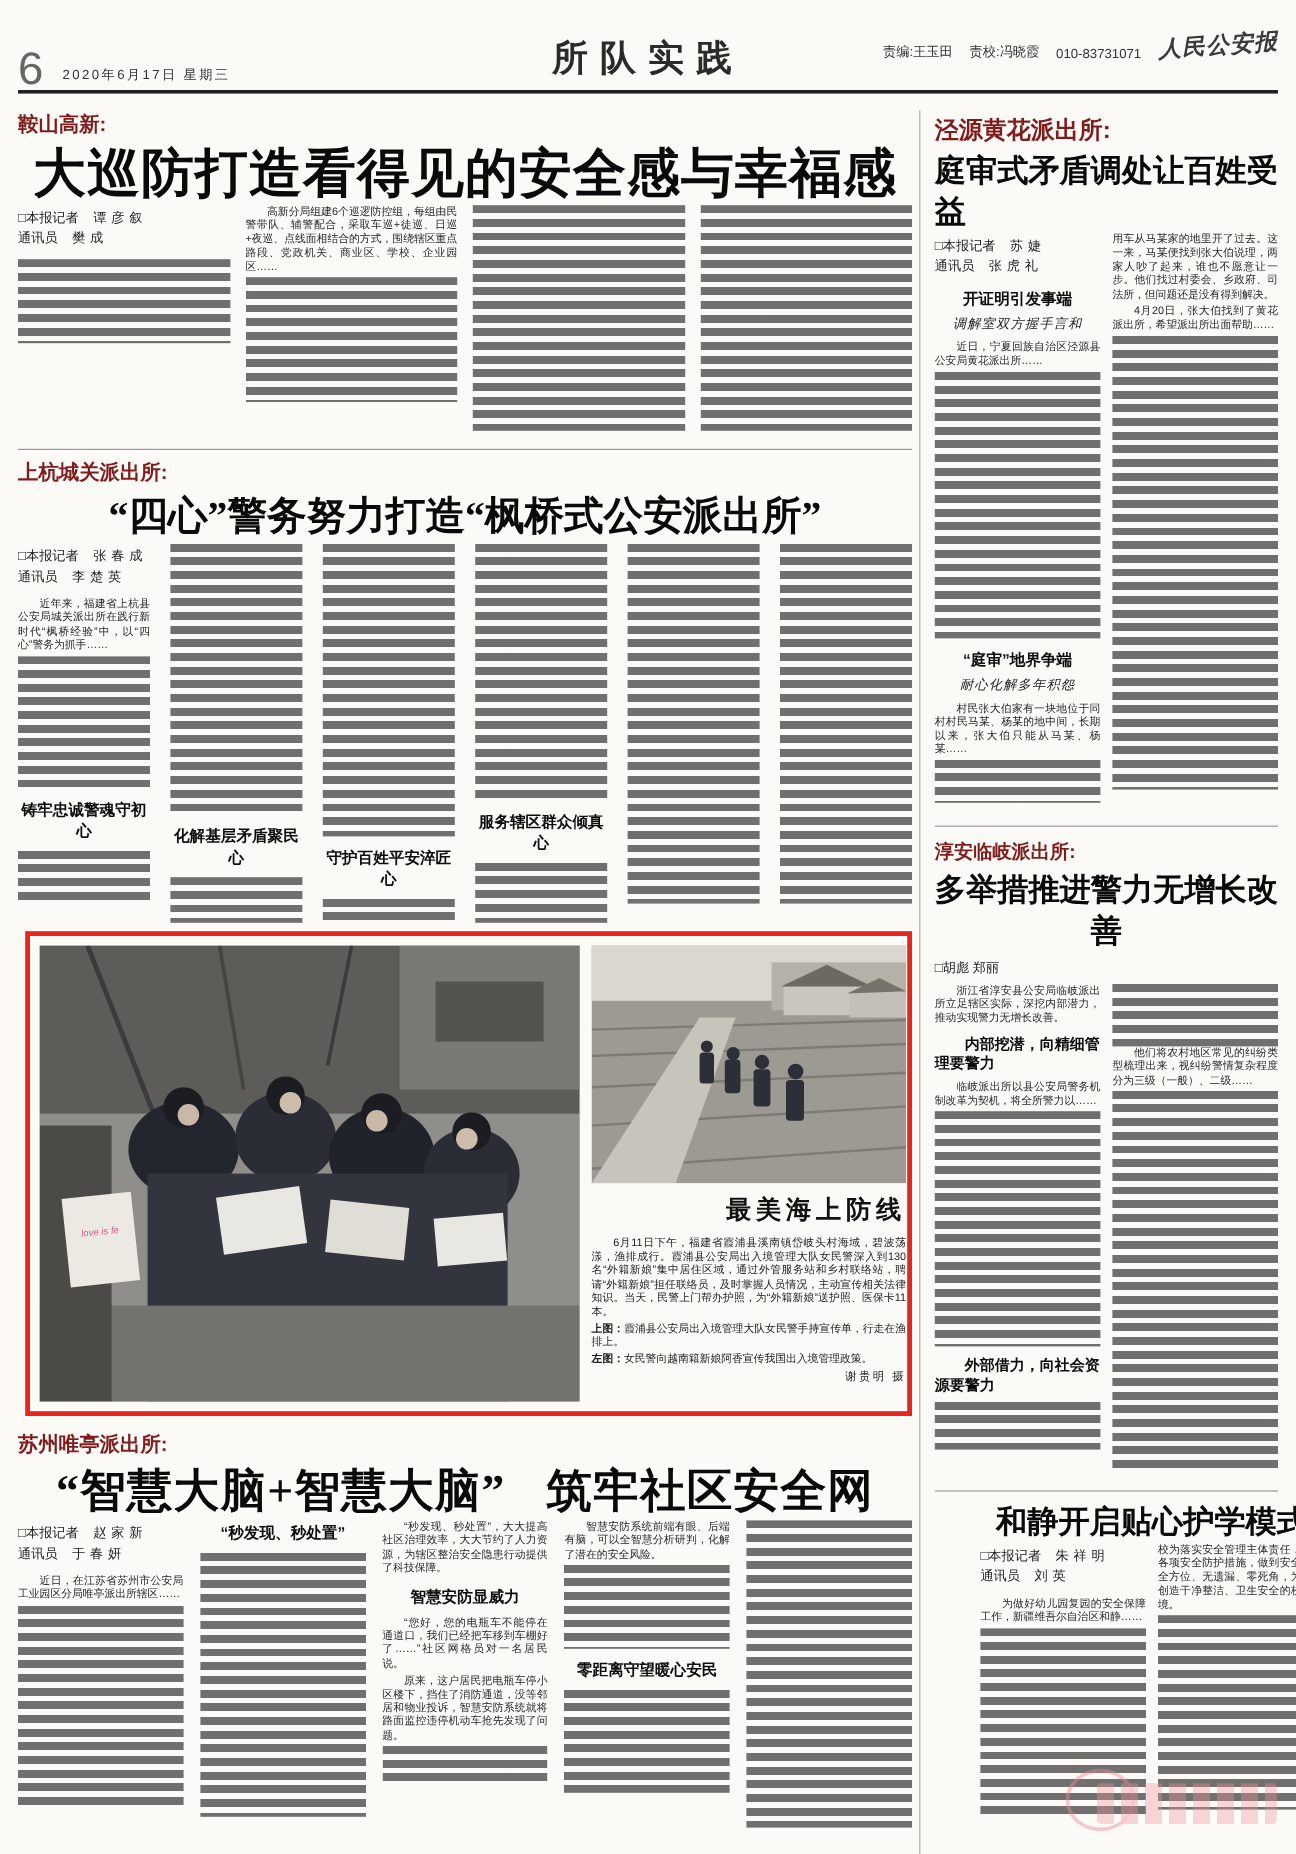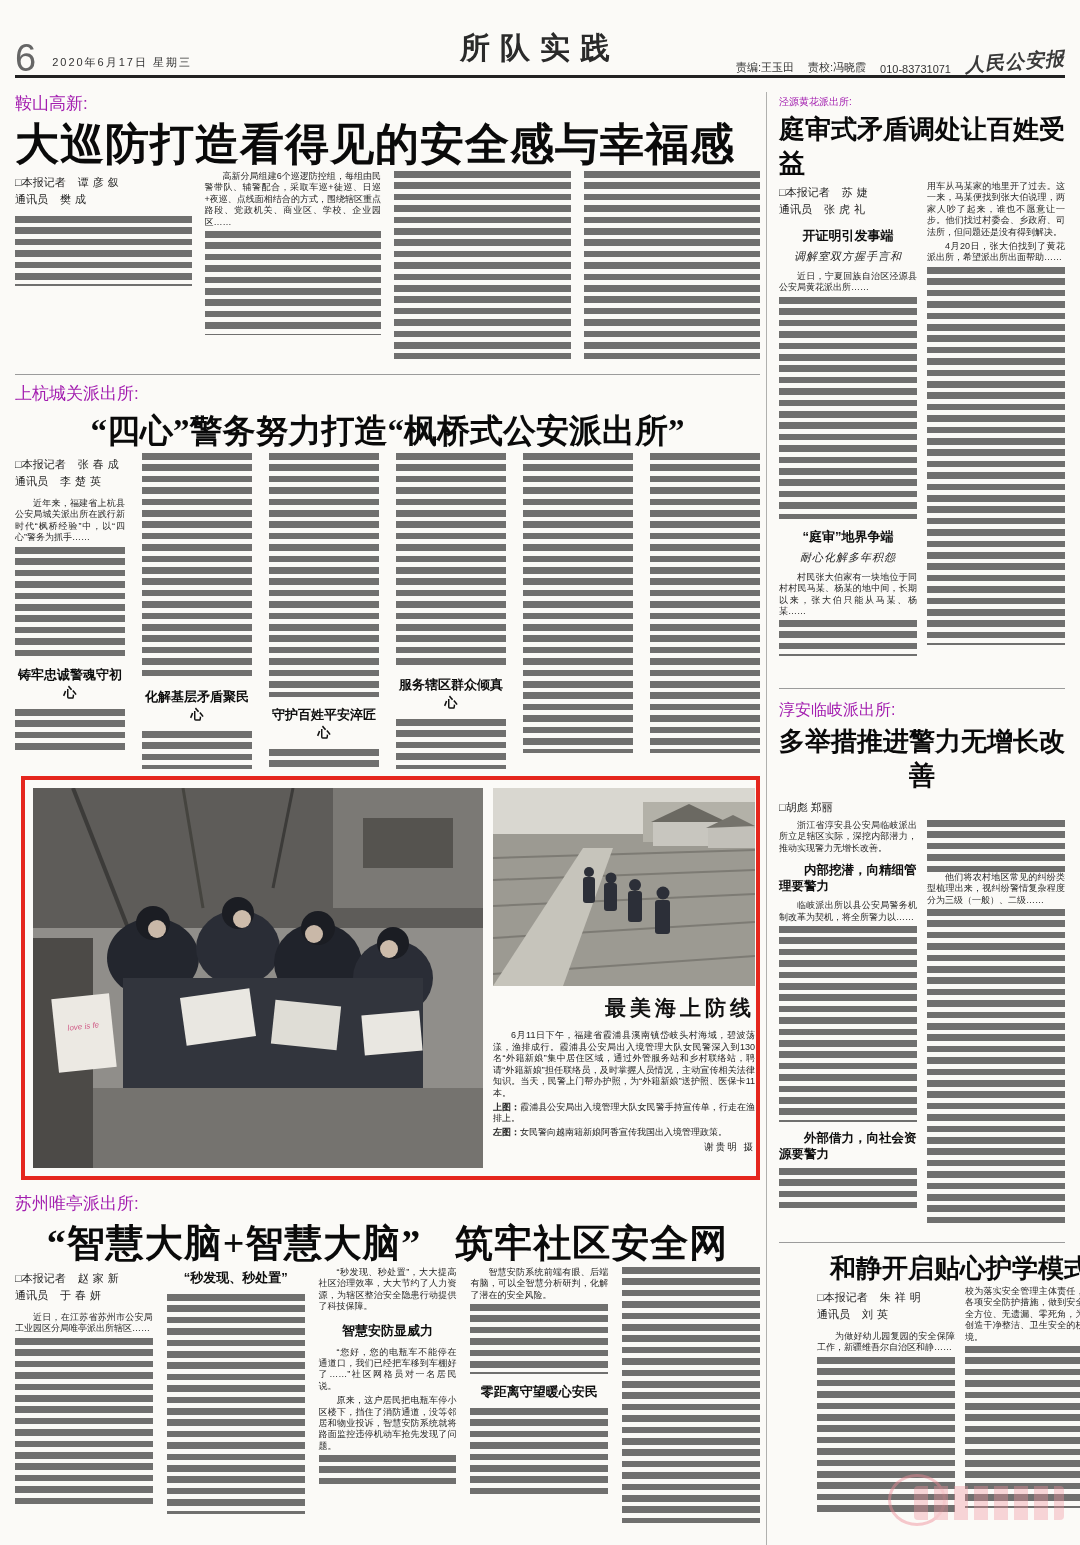--- a/index.html
+++ b/index.html
@@ -6,26 +6,26 @@
   html,body{background:#d9d9d6}
   body{font-family:"Liberation Sans",sans-serif;color:#222}
   #page{position:relative;width:1080px;height:1545px;margin:0 auto;background:#fbfaf7;overflow:hidden;box-shadow:0 0 6px rgba(0,0,0,.35)}
   .abs{position:absolute}
 
   
   .hdr{position:absolute;left:15px;top:24px;width:1050px;height:54px;border-bottom:3px solid #222;display:flex;align-items:flex-end}
   .pagenum{font-size:38px;line-height:.9;color:#666;font-weight:400;margin-right:16px}
   .hdr-date{font-size:11px;color:#333;letter-spacing:2px;padding-bottom:5px}
   .hdr-title{position:absolute;left:0;right:0;bottom:6px;text-align:center;font-size:30px;font-weight:900;letter-spacing:10px;color:#2a2a2a;font-family:"Liberation Sans",sans-serif}
-  .hdr-right{margin-left:auto;display:flex;align-items:flex-end;gap:14px;font-size:11px;color:#333;padding-bottom:0}
+  .hdr-right{margin-left:auto;display:flex;align-items:flex-end;gap:14px;font-size:11px;color:#333;padding-bottom:24px}
   .masthead{font-family:"Liberation Serif",serif;font-style:italic;font-weight:bold;font-size:19px;color:#3a3a3a;transform:rotate(-4deg);letter-spacing:1px}
 
   
-  .kicker{font-size:17px;font-weight:normal;color:#a21caf;margin-bottom:4px}
-  .h-xl{font-family:"Liberation Serif",serif;font-size:44px;font-weight:900;line-height:52px;text-align:left;color:#0a0a0a;letter-spacing:1px}
+  .kicker{font-size:17px;font-weight:bold;color:#7f1d1d;margin-bottom:4px}
+  .h-xl{font-family:"Liberation Serif",serif;font-size:44px;font-weight:900;line-height:52px;text-align:center;color:#0a0a0a;letter-spacing:1px}
   .h-lg{font-family:"Liberation Serif",serif;font-size:33px;font-weight:900;line-height:44px;text-align:center;color:#0a0a0a}
   .h-md{font-family:"Liberation Serif",serif;font-size:26px;font-weight:900;line-height:34px;color:#0a0a0a}
   .h-c{text-align:center}
   .cols{display:flex;}
   .col{flex:1;min-width:0}
   .byline{font-size:11px;line-height:17px;color:#1d1d1d;margin:3px 0 8px}
   .byname{margin-left:12px;letter-spacing:4px}
   .p{font-size:9px;line-height:11.4px;text-align:justify;color:#262626;text-indent:2em;margin-bottom:3px}
   .sim{background:repeating-linear-gradient(to bottom,rgba(40,40,40,.66) 0 6.6px,transparent 6.6px 11.4px)}
   .subhead{font-size:13px;font-weight:bold;text-align:center;color:#0d0d0d;margin:9px 0 7px}
@@ -239,21 +239,21 @@
         <div class="subhead">零距离守望暖心安民</div>
         <div class="sim" style="height:86px"></div>
       </div>
       <div class="col sim"></div>
     </div>
   </section>
 
   <div class="vr" style="left:766px;top:92px;height:1453px"></div>
 
   <section class="abs" style="left:779px;top:95px;width:286px">
-    <div class="kicker" style="font-size:10px">泾源黄花派出所:</div>
+    <div class="kicker" style="font-size:20px">泾源黄花派出所:</div>
     <div class="h-md">庭审式矛盾调处让百姓受益</div>
     <div class="cols" style="gap:10px;height:500px">
       <div class="col">
         <div class="byline">
           <div><span>□本报记者</span><span class="byname">苏婕</span></div>
           <div><span>通讯员</span><span class="byname">张虎礼</span></div>
         </div>
         <div class="subhead">开证明引发事端</div>
         <div class="subhead-i">调解室双方握手言和</div>
         <p class="p">近日，宁夏回族自治区泾源县公安局黄花派出所……</p>

